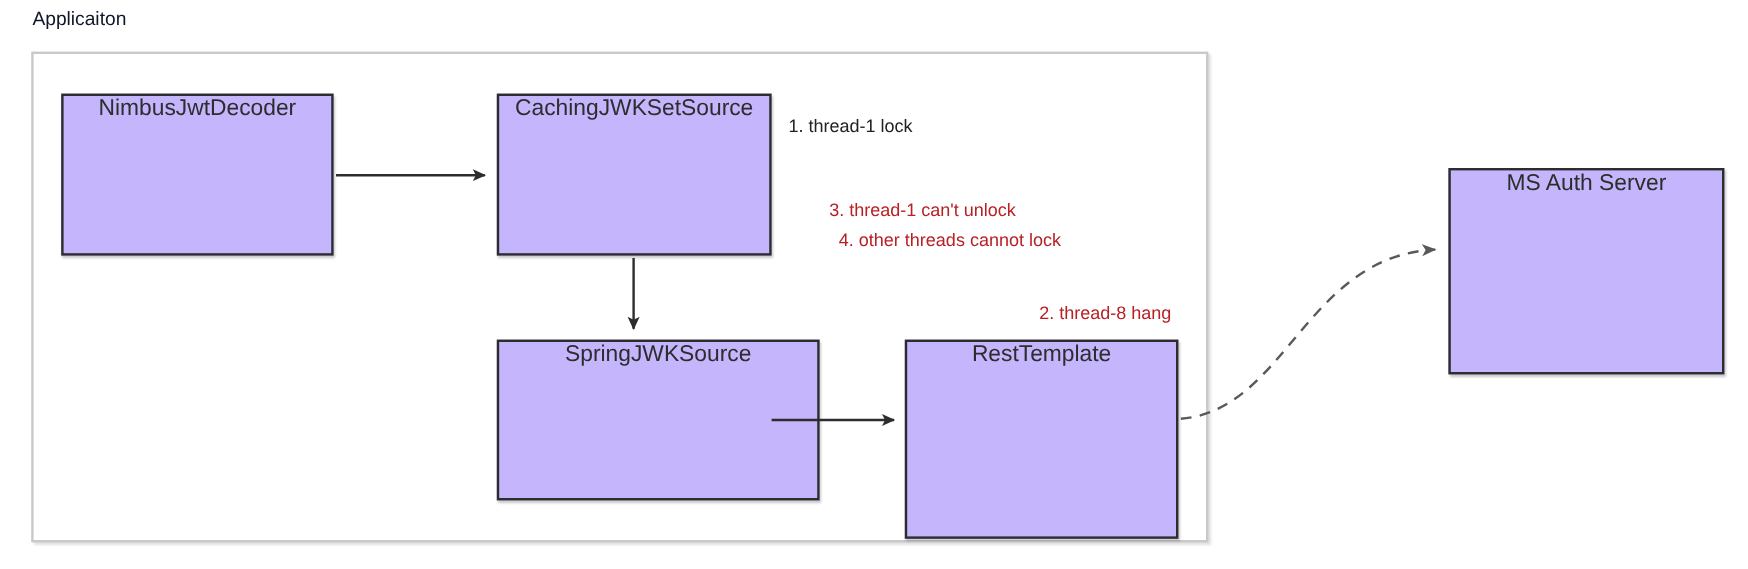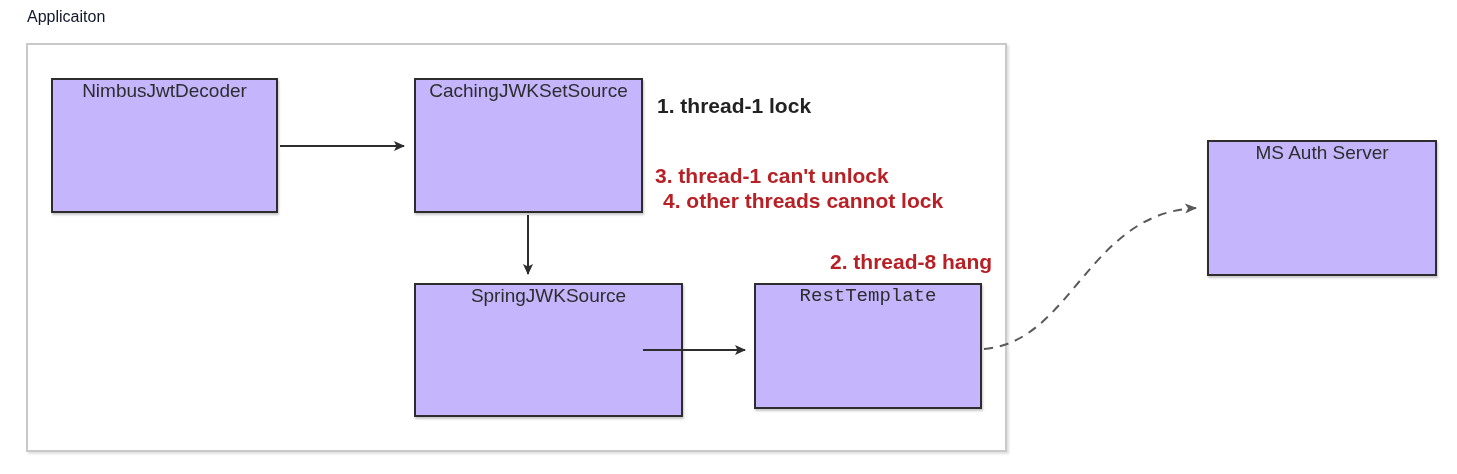--- a/index.html
+++ b/index.html
@@ -43,39 +43,39 @@
     display: flex;
     align-items: flex-start;
     justify-content: center;
     font-size: 19px;
     color: #2d2d2d;
     white-space: nowrap;
   }
   .node-nimbus  { left: 51px;  top: 78px;  width: 227px; height: 135px; }
   .node-caching { left: 414px; top: 78px;  width: 229px; height: 135px; }
   .node-spring  { left: 414px; top: 283px; width: 269px; height: 134px; }
-  .node-rest    { left: 754px; top: 283px; width: 228px; height: 126px; font-family: Liberation Mono, monospace; }
-  .node-ms      { left: 1207px; top: 140px; width: 230px; height: 136px; }
+  .node-rest    { left: 754px; top: 283px; width: 228px; height: 166px; }
+  .node-ms      { left: 1207px; top: 140px; width: 230px; height: 172px; }
   .edges-layer {
     position: absolute;
     left: 0;
     top: 0;
     width: 1457px;
     height: 474px;
     pointer-events: none;
   }
   .annotation {
     position: absolute;
-    font-size: 21px;
-    font-weight: bold;
+    font-size: 15px;
+    font-weight: normal;
     line-height: 21px;
     white-space: nowrap;
   }
   .annotation-black { color: var(--annotation-black, #222222); }
-  .annotation-red   { color: var(--annotation-red, #b92025); }
+  .annotation-red   { color: var(--annotation-red, #b92025); margin-left: 36px; }
   .ann-step1 { left: 657px; top: 95px;  }
   .ann-step3 { left: 655px; top: 165px; }
   .ann-step4 { left: 663px; top: 190px; }
   .ann-step2 { left: 830px; top: 251px; }
 </style>
 </head>
 <body>
 
 <div class="canvas">
 

